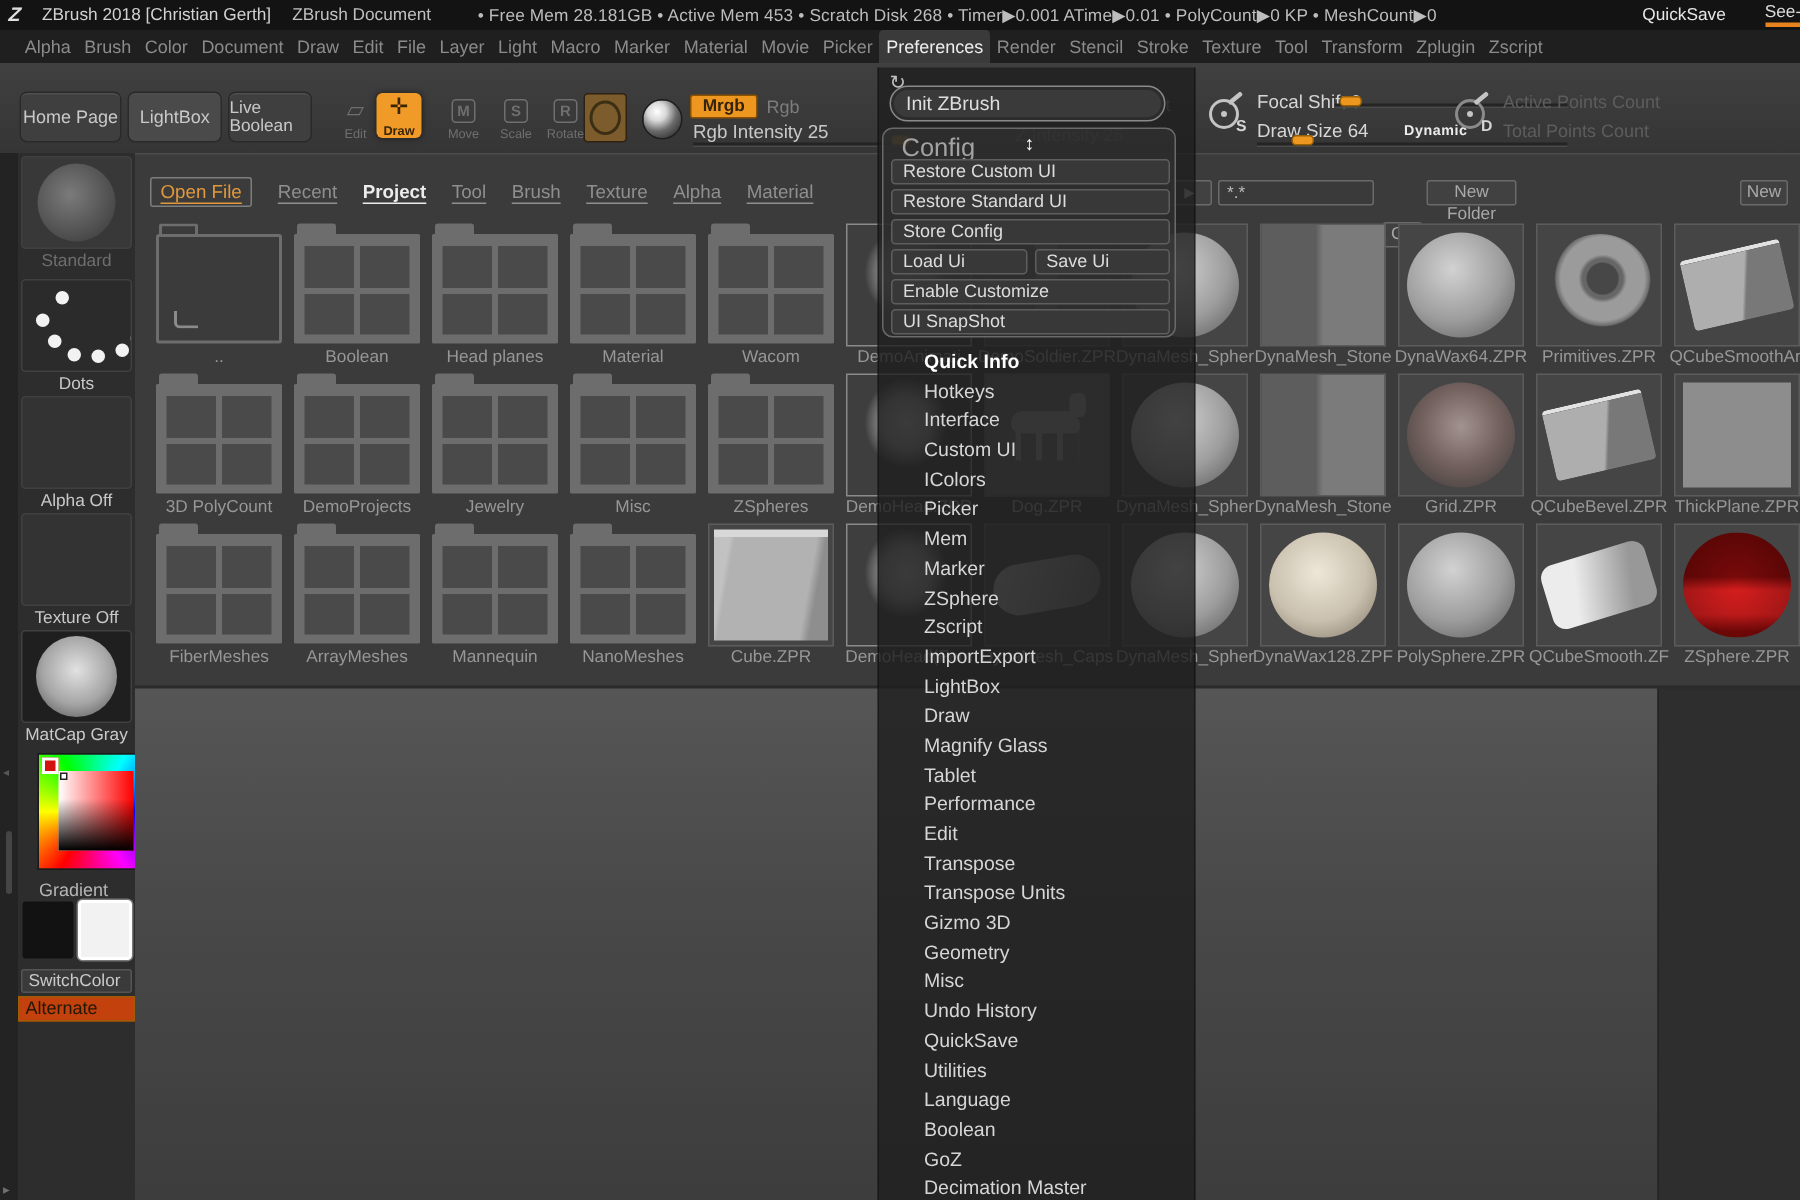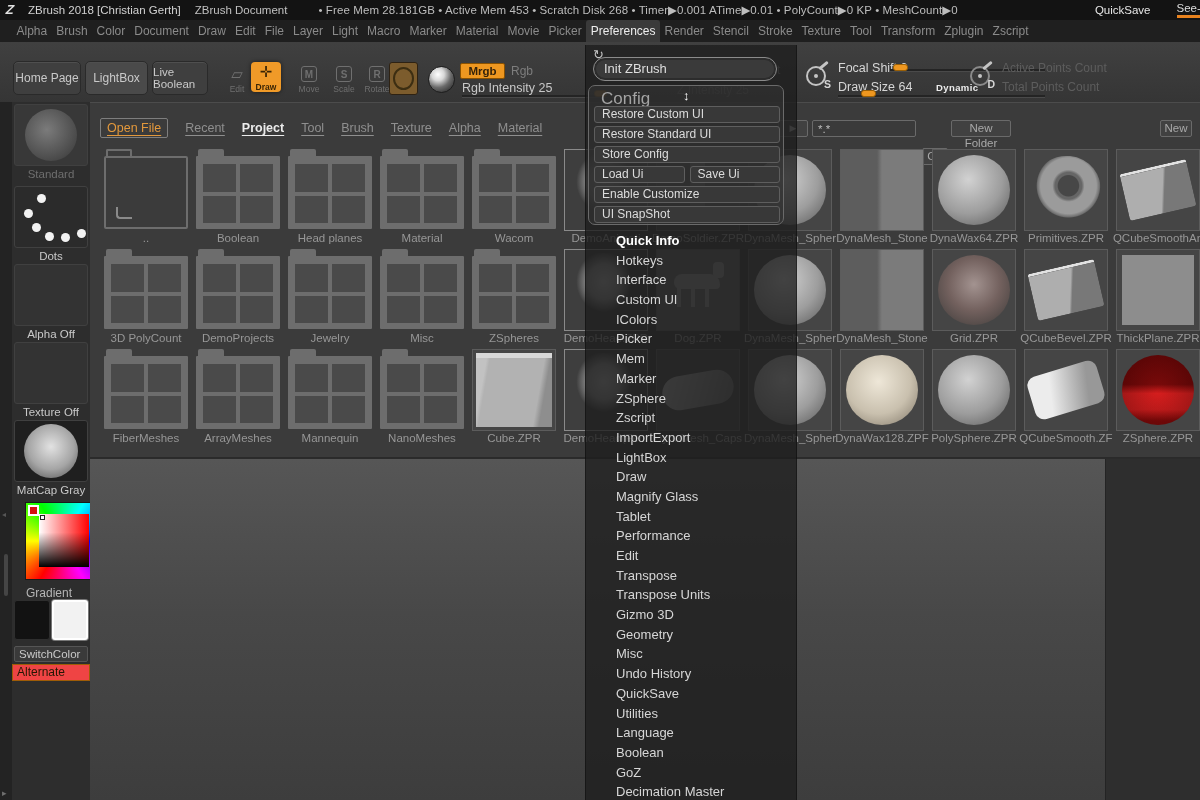--- a/index.html
+++ b/index.html
@@ -66,21 +66,21 @@
   .k-matcap::after{content:"";position:absolute;inset:3px 9px;border-radius:50%;background:radial-gradient(circle at 50% 42%,#e2e2e2,#a5a5a5 55%,#4c4c4c 100%);}
   .picker{position:absolute;left:13px;top:400px;width:74px;height:78px;background:conic-gradient(from 210deg,#f00,#ff0,#0f0,#0ff,#00f,#f0f,#f00);border:1px solid #1a1a1a;}
   .picker-sv{position:absolute;left:13px;top:11px;right:9px;bottom:12px;background:linear-gradient(to top,#000,rgba(0,0,0,0) 65%),linear-gradient(to right,#fff,#f00);}
   .picker-sel{position:absolute;left:2px;top:2px;width:11px;height:11px;border:2px solid #fff;background:#d41111;}
   .picker-dot{position:absolute;left:14px;top:12px;width:5px;height:5px;background:#fff;border:1px solid #222;}
   .grad-label{position:absolute;left:14px;top:484px;font-size:12px;color:#b5b5b5;}
   .swatch{position:absolute;top:498px;width:36px;height:40px;border-radius:3px;}
   .swatch.black{left:2px;background:#121212;border:1px solid #2e2e2e;}
   .swatch.white{left:40px;background:#f2f2f2;border:2px solid #ffffff;box-shadow:0 0 0 1px #777;}
   .switchcolor{position:absolute;left:2px;top:544px;width:74px;height:16px;background:#3a3a3a;border:1px solid #555;border-radius:2px;color:#c9c9c9;font-size:11.5px;line-height:14px;padding-left:4px;}
-  .alternate{position:absolute;left:0px;top:562px;width:78px;height:17px;background:#ef4444;border:1px solid #9e5c07;color:#241704;font-size:12px;line-height:15px;padding-left:4px;}
+  .alternate{position:absolute;left:0px;top:562px;width:78px;height:17px;background:#c2410c;border:1px solid #9e5c07;color:#241704;font-size:12px;line-height:15px;padding-left:4px;}
 
   
   .lightbox{position:absolute;left:90px;top:102px;width:1110px;height:356px;background:#3b3b3b;border-top:1px solid #4c4c4c;border-bottom:1px solid #2a2a2a;overflow:hidden;}
   .lb-tabs{position:absolute;left:10px;top:14px;width:452px;height:22px;display:flex;gap:17px;overflow:hidden;white-space:nowrap;align-items:center;}
   .lb-tab{color:#8f8f8f;font-size:12.5px;text-decoration:underline;text-underline-offset:3px;flex:0 0 auto;}
   .lb-tab.active{color:#ececec;font-weight:bold;}
   .lb-tab.openfile{color:#E2983C;border:1px solid #7e7e7e;border-radius:2px;padding:2px 6px;text-decoration:underline;}
   .lb-ctl{position:absolute;top:17px;height:17px;border:1px solid #6a6a6a;border-radius:2px;color:#a9a9a9;font-size:11.5px;text-align:center;background:rgba(255,255,255,0.03);}
   .lb-input{position:absolute;left:722px;top:17px;width:104px;height:17px;background:#3a3a3a;border:1px solid #6a6a6a;border-radius:2px;color:#bbb;font-size:11.5px;padding:0 5px;}
   .lb-grid{position:absolute;left:10px;top:44px;display:grid;grid-template-columns:repeat(12,92px);grid-auto-rows:100px;}

